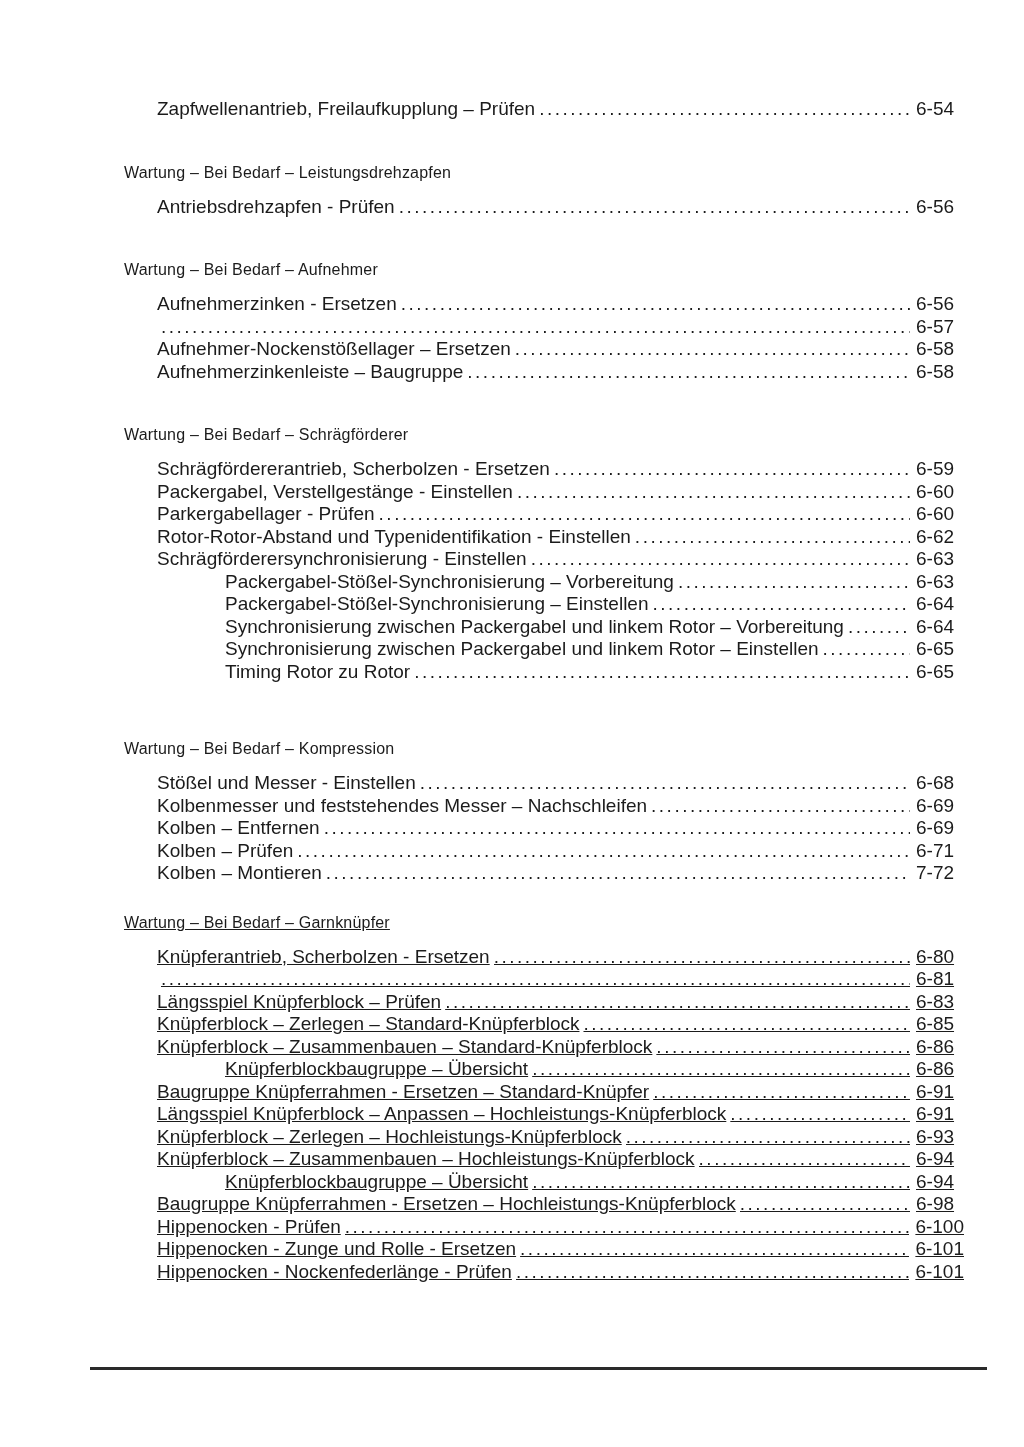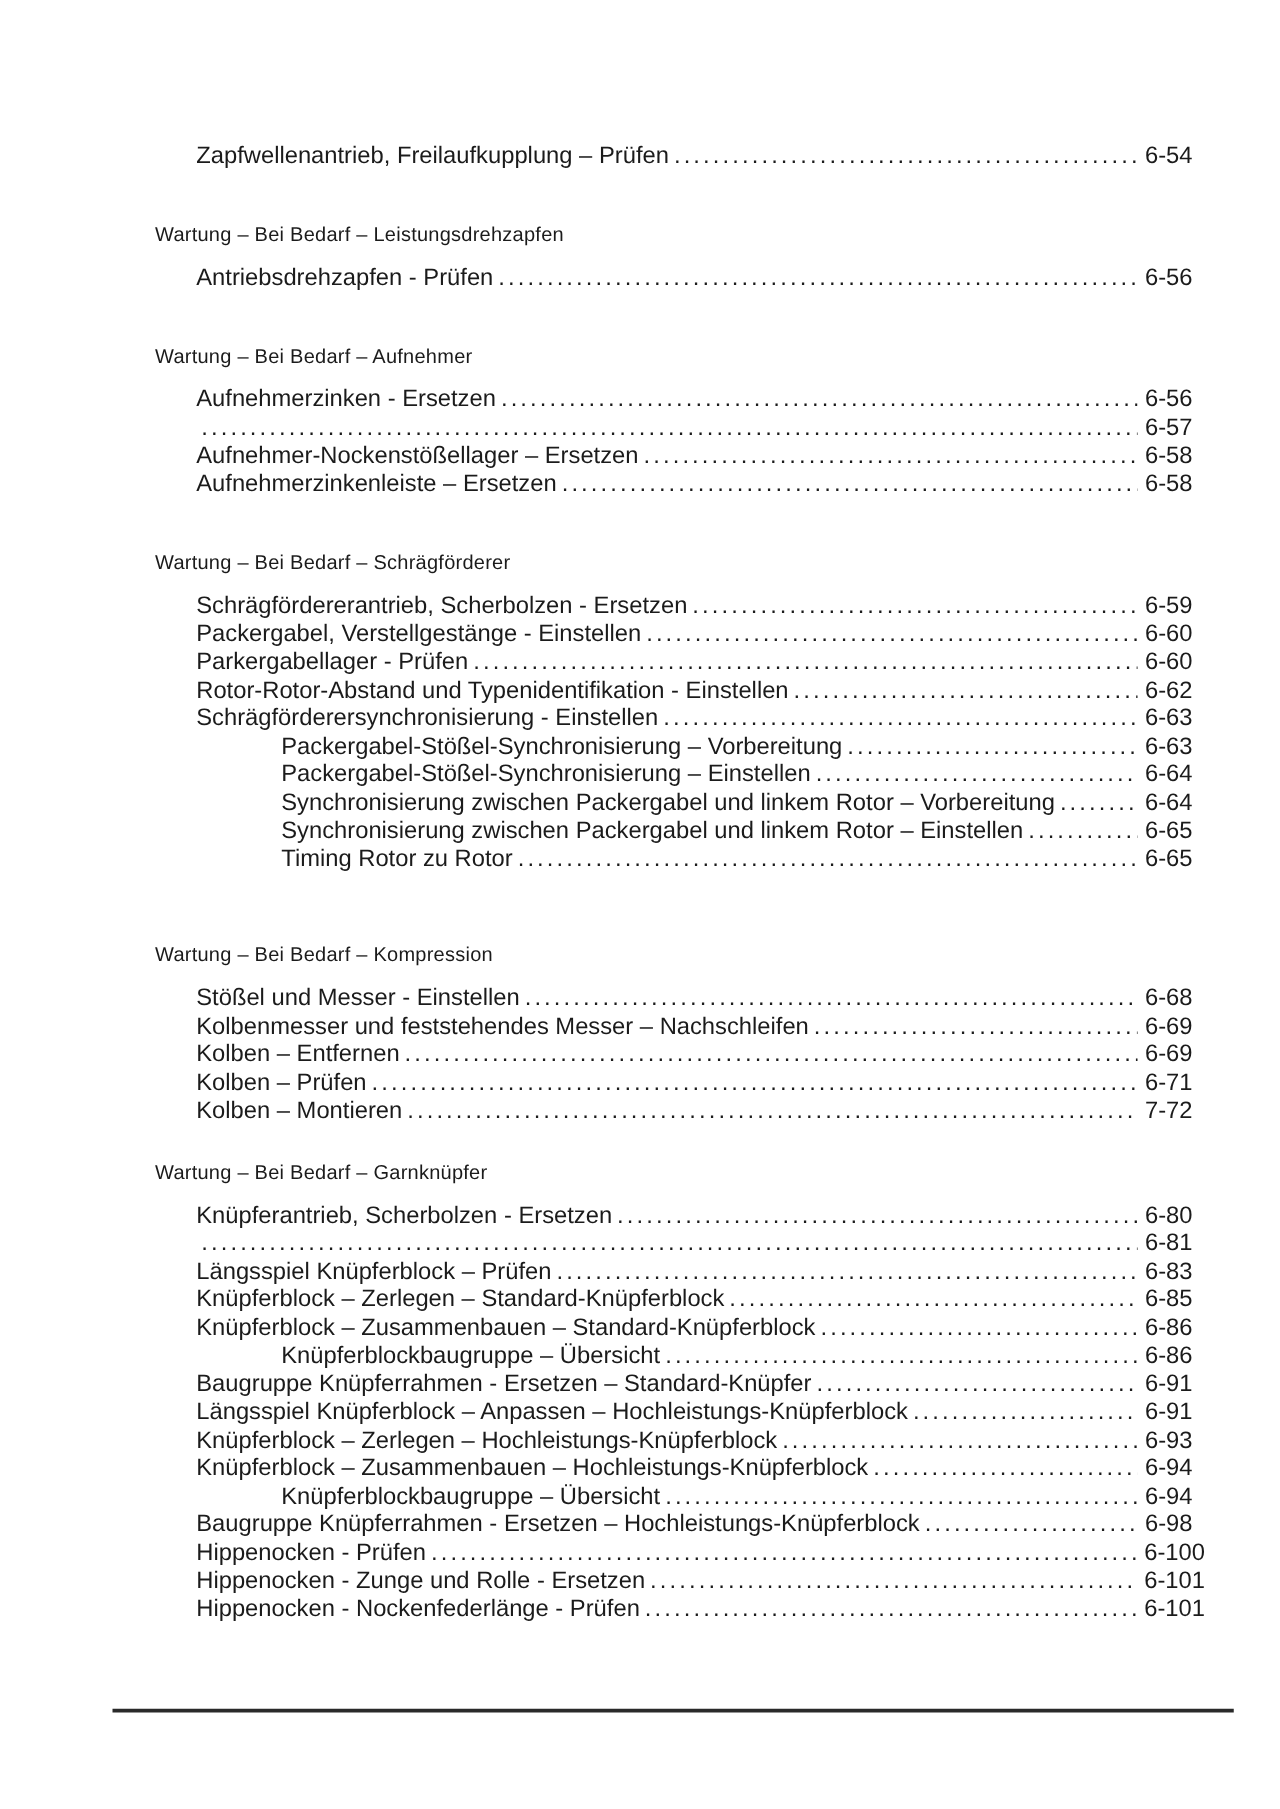--- a/index.html
+++ b/index.html
@@ -19,28 +19,29 @@
   .toc {
     position: absolute;
     top: 98px;
     left: 124px;
     width: 840px; 
   }
   .toc-section {
     margin-top: 38px;
   }
   .toc-section:first-child {
-    margin-top: 16px;
+    margin-top: 0;
   }
   
   .toc-section:nth-child(5) {
     margin-top: 52px;
   }
   .toc-section:nth-child(6) {
     margin-top: 24px;
+    text-decoration: underline;
   }
   .section-heading {
     margin: 0 0 9px 0;
     font-size: 16px;
     line-height: 28px;
     font-weight: normal;
     letter-spacing: 0.2px;
     white-space: nowrap;
   }
   .toc-entry {
@@ -111,21 +112,21 @@
         <div class="toc-entry level-1">
           <span class="dot-leader"></span>
           <span class="entry-page">6-57</span>
         </div>
         <div class="toc-entry level-1">
           <span class="entry-label">Aufnehmer-Nockenstößellager – Ersetzen</span>
           <span class="dot-leader"></span>
           <span class="entry-page">6-58</span>
         </div>
         <div class="toc-entry level-1">
-          <span class="entry-label">Aufnehmerzinkenleiste – Ersetzen</span>
+          <span class="entry-label">Aufnehmerzinkenleiste – Baugruppe</span>
           <span class="dot-leader"></span>
           <span class="entry-page">6-58</span>
         </div>
       </section>
       <section class="toc-section">
         <h2 class="section-heading">Wartung – Bei Bedarf – Schrägförderer</h2>
         <div class="toc-entry level-1">
           <span class="entry-label">Schrägfördererantrieb, Scherbolzen - Ersetzen</span>
           <span class="dot-leader"></span>
           <span class="entry-page">6-59</span>

